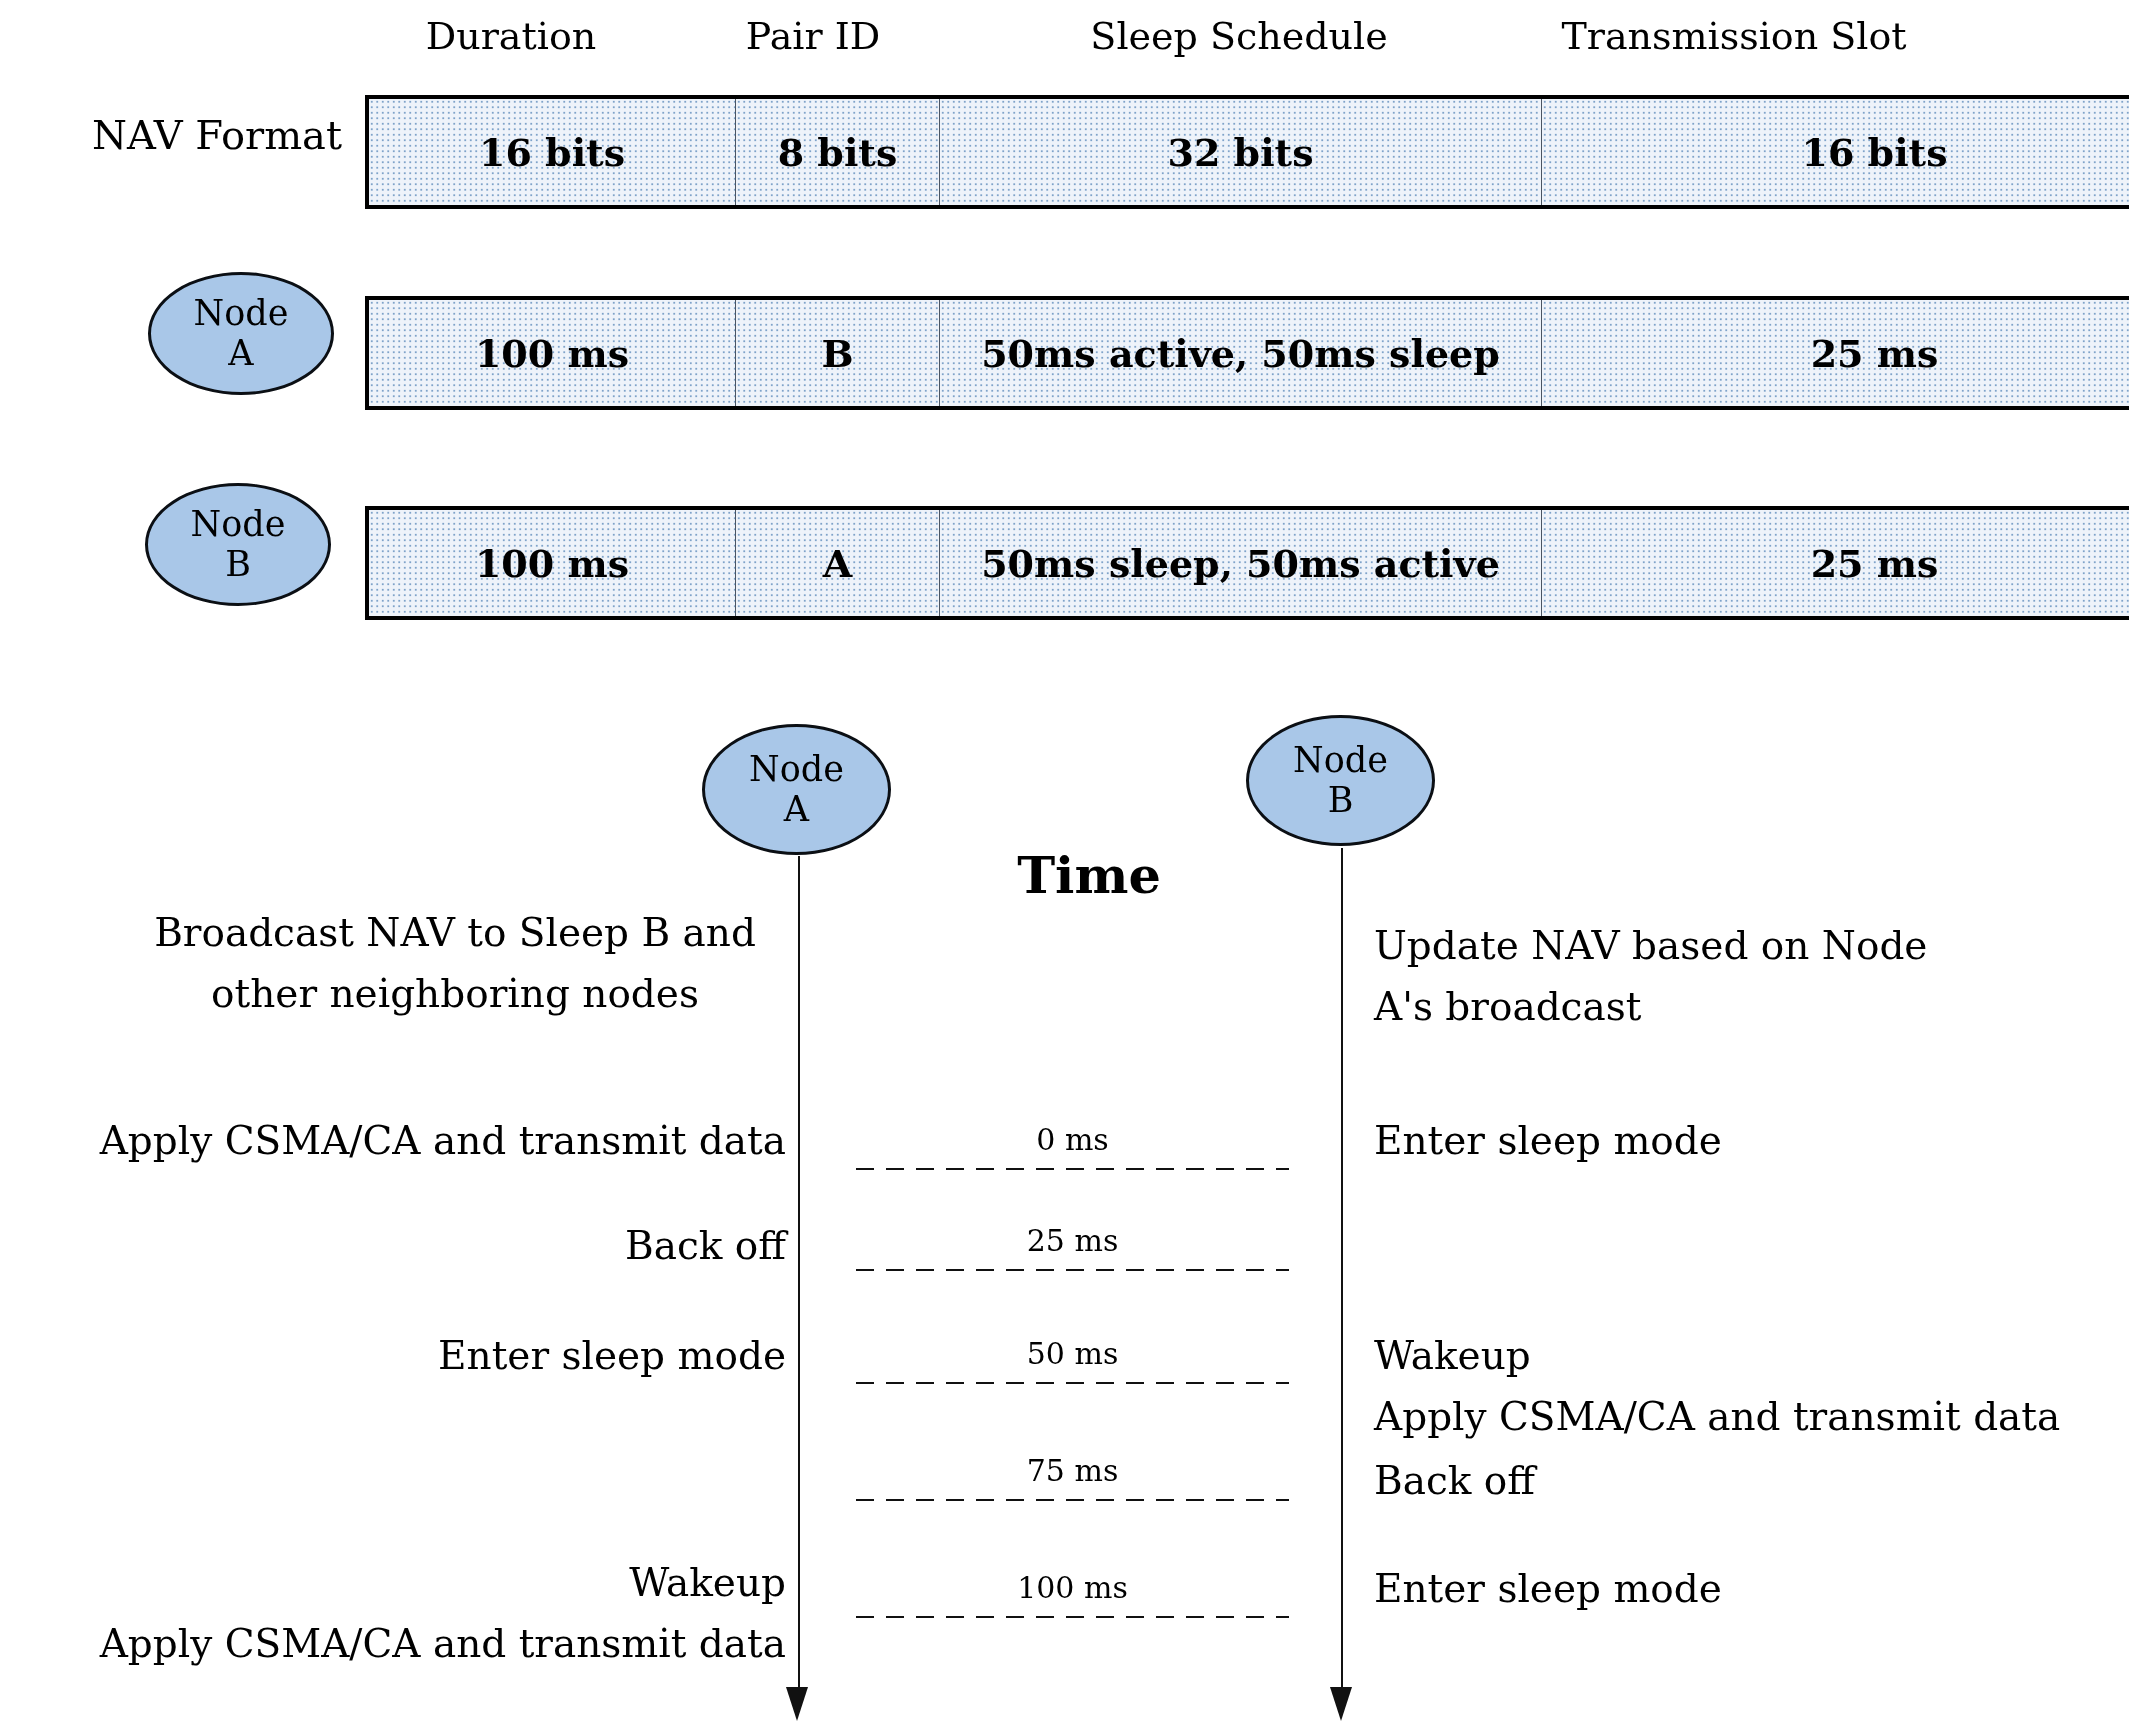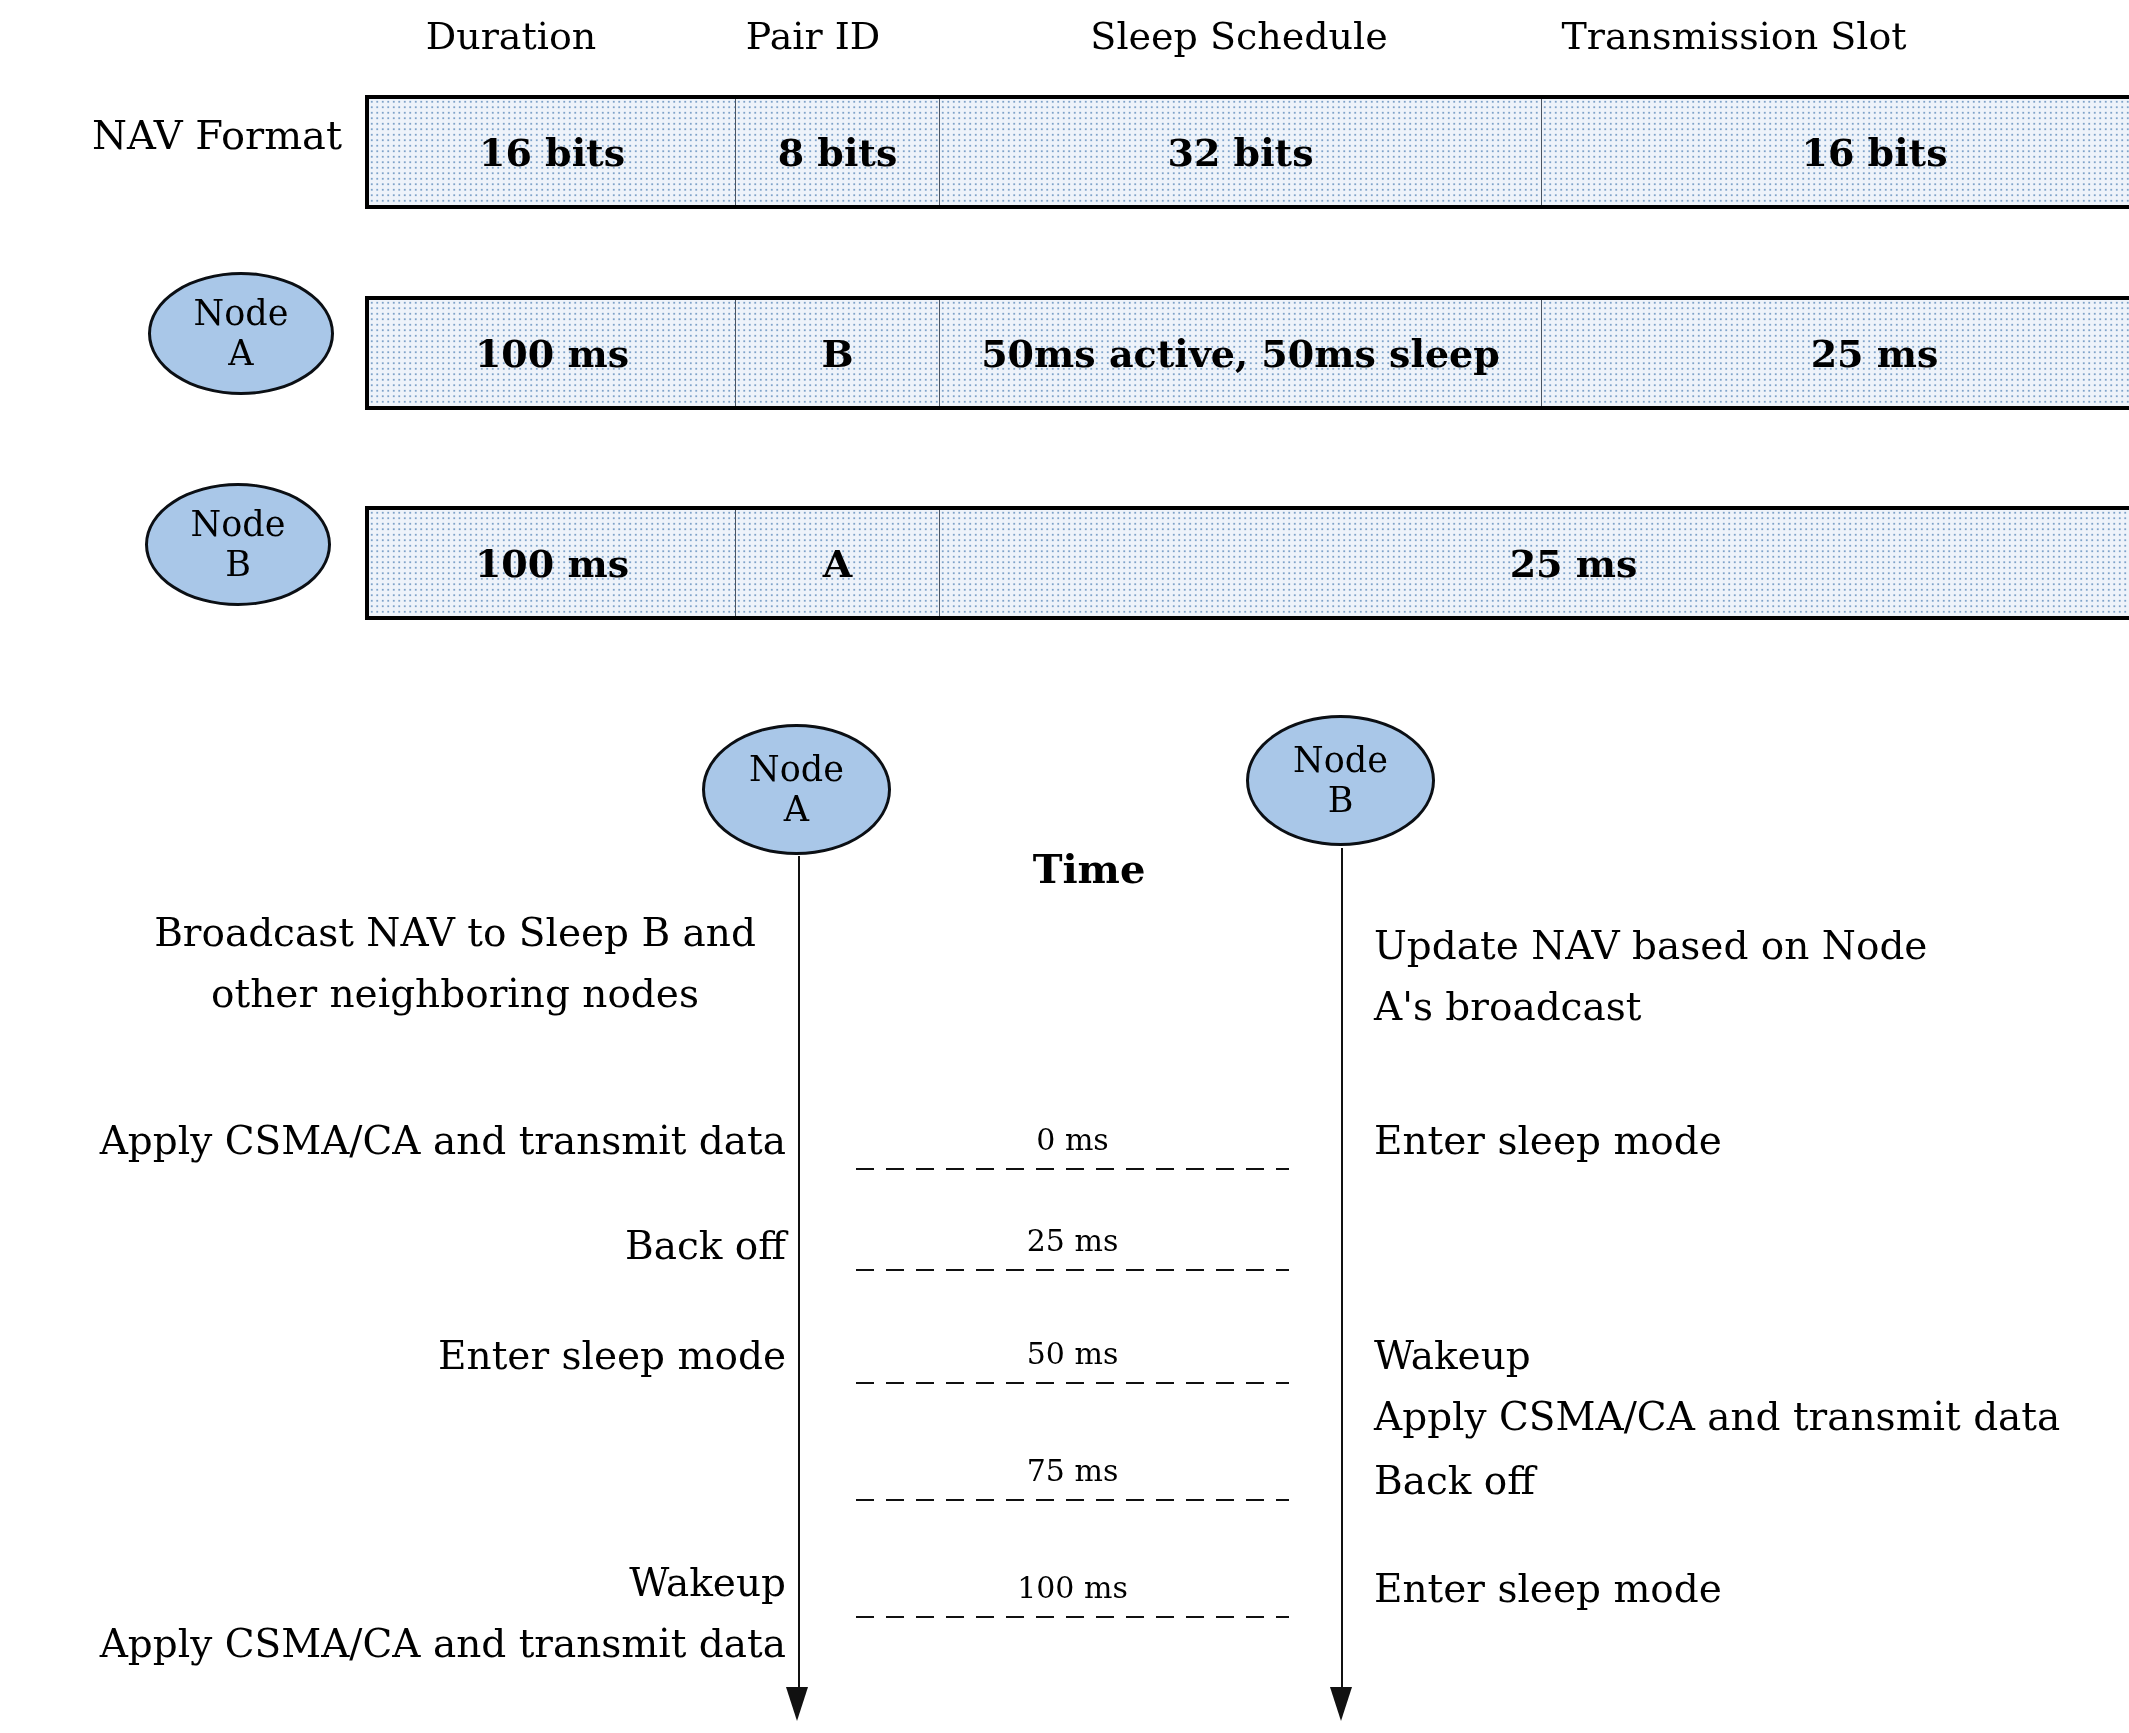--- a/index.html
+++ b/index.html
@@ -80,21 +80,21 @@
   .row-ellipse { width: 186px; height: 123px; }
   .tl-ellipse  { width: 189px; height: 131px; }
 
   
   .time-header {
     position: absolute;
     left: 1089px;
     top: 845px;
     transform: translateX(-50%);
     font-weight: 700;
-    font-size: 40px;
+    font-size: 51px;
     white-space: nowrap;
   }
   .lifeline {
     position: absolute;
     width: 2.1px;
     background: #111111;
   }
   .arrowhead {
     position: absolute;
     width: 0;
@@ -162,20 +162,21 @@
       <div class="cell c3">25 ms</div>
     </div>
 
     <div class="ellipse row-ellipse" style="left:145px;top:483px">
       <span>Node</span>
       <span>B</span>
     </div>
     <div class="nav-box" style="top:489px">
       <div class="cell c0">100 ms</div>
       <div class="cell c1">A</div>
+      <div class="cell c2">50ms sleep, 50ms active</div>
       <div class="cell c3">25 ms</div>
     </div>
   </div>
 
   <div>
 
     <div class="ellipse tl-ellipse" style="left:702px;top:724px">
       <span>Node</span>
       <span>A</span>
     </div>

